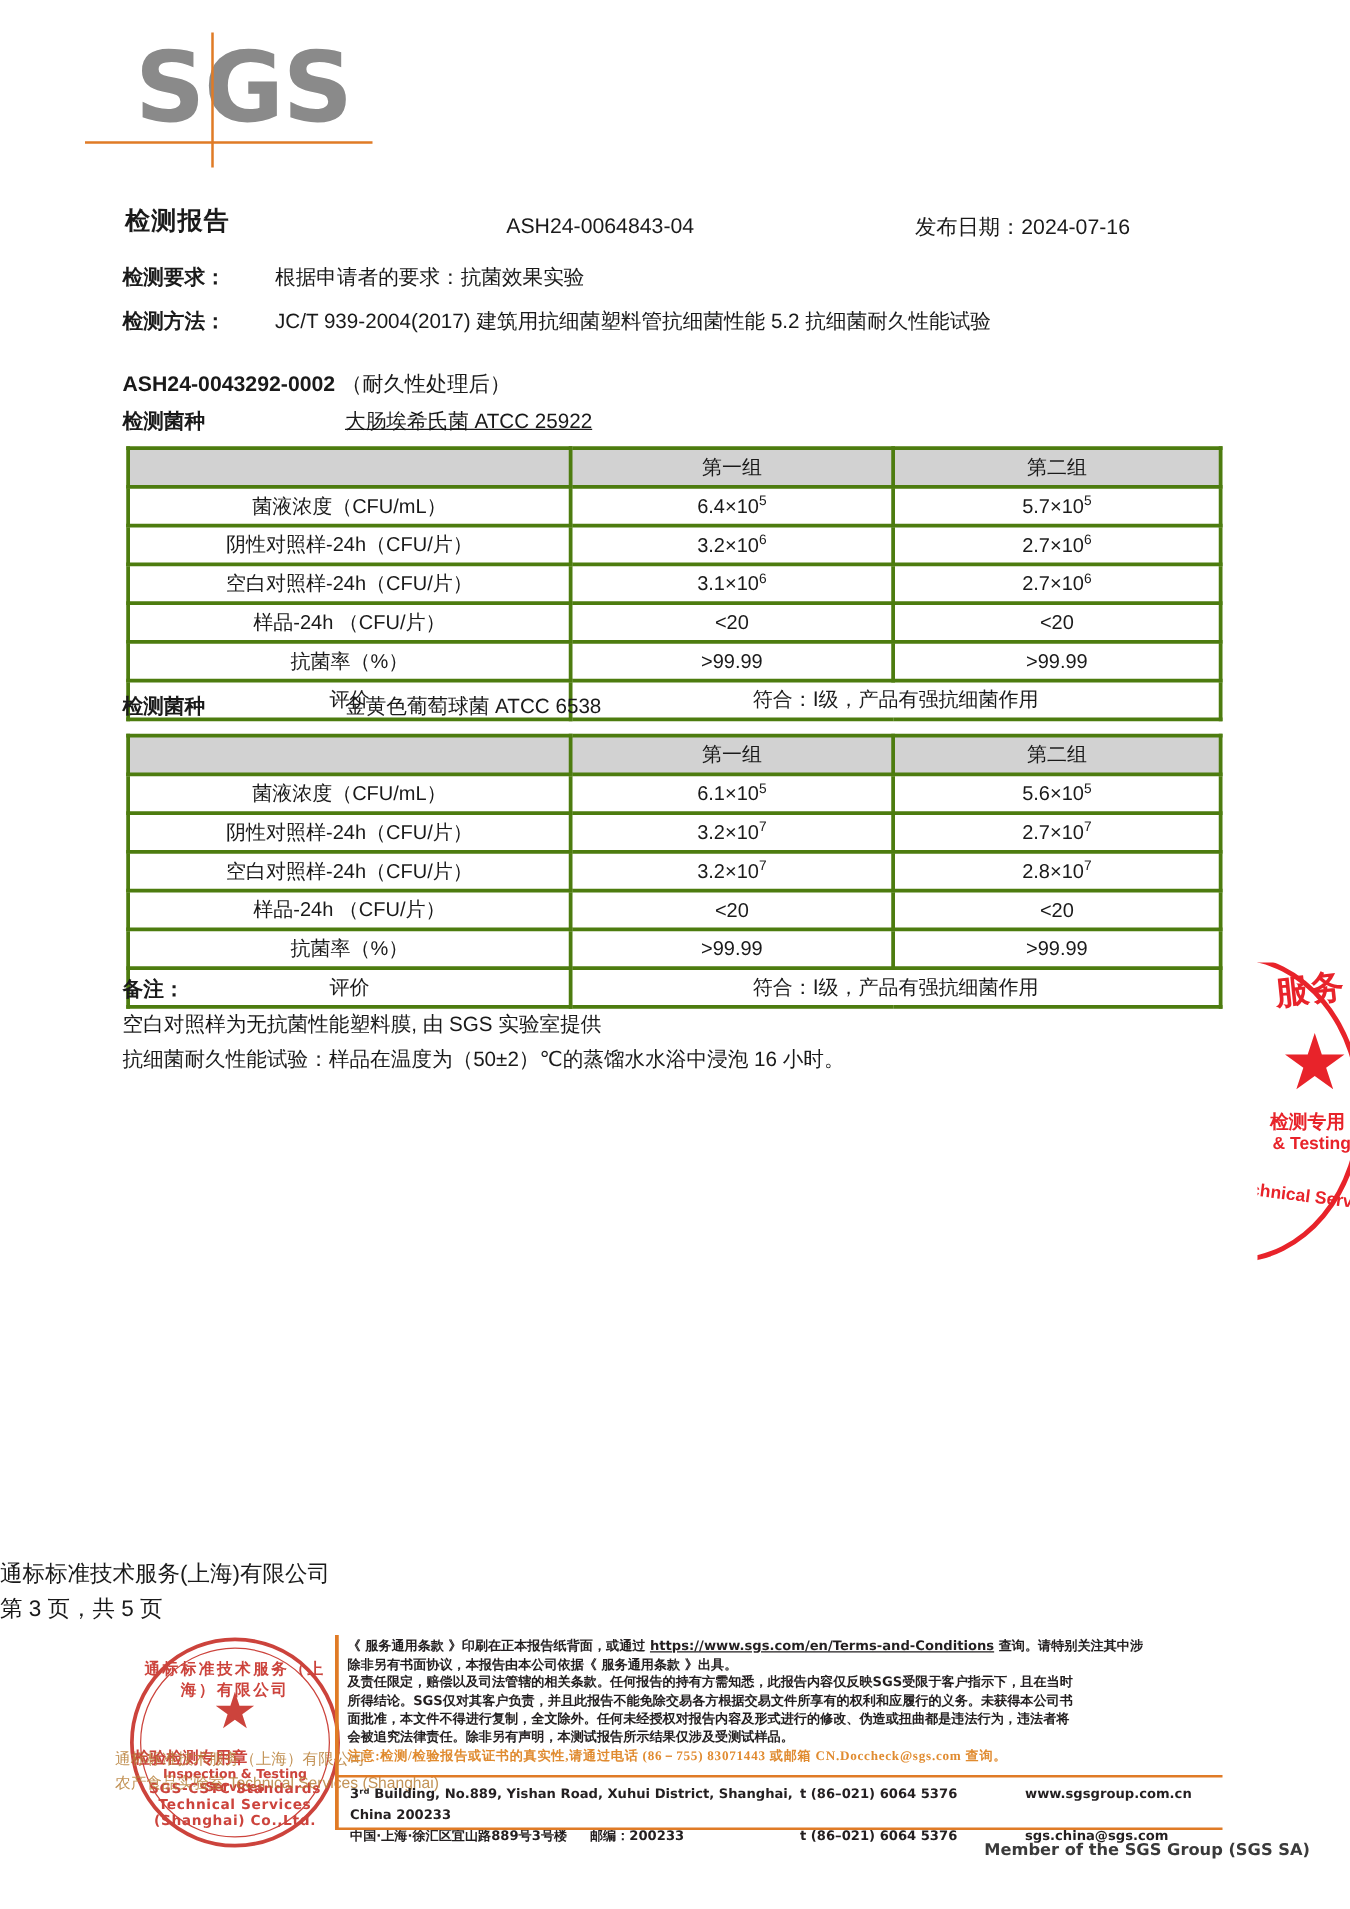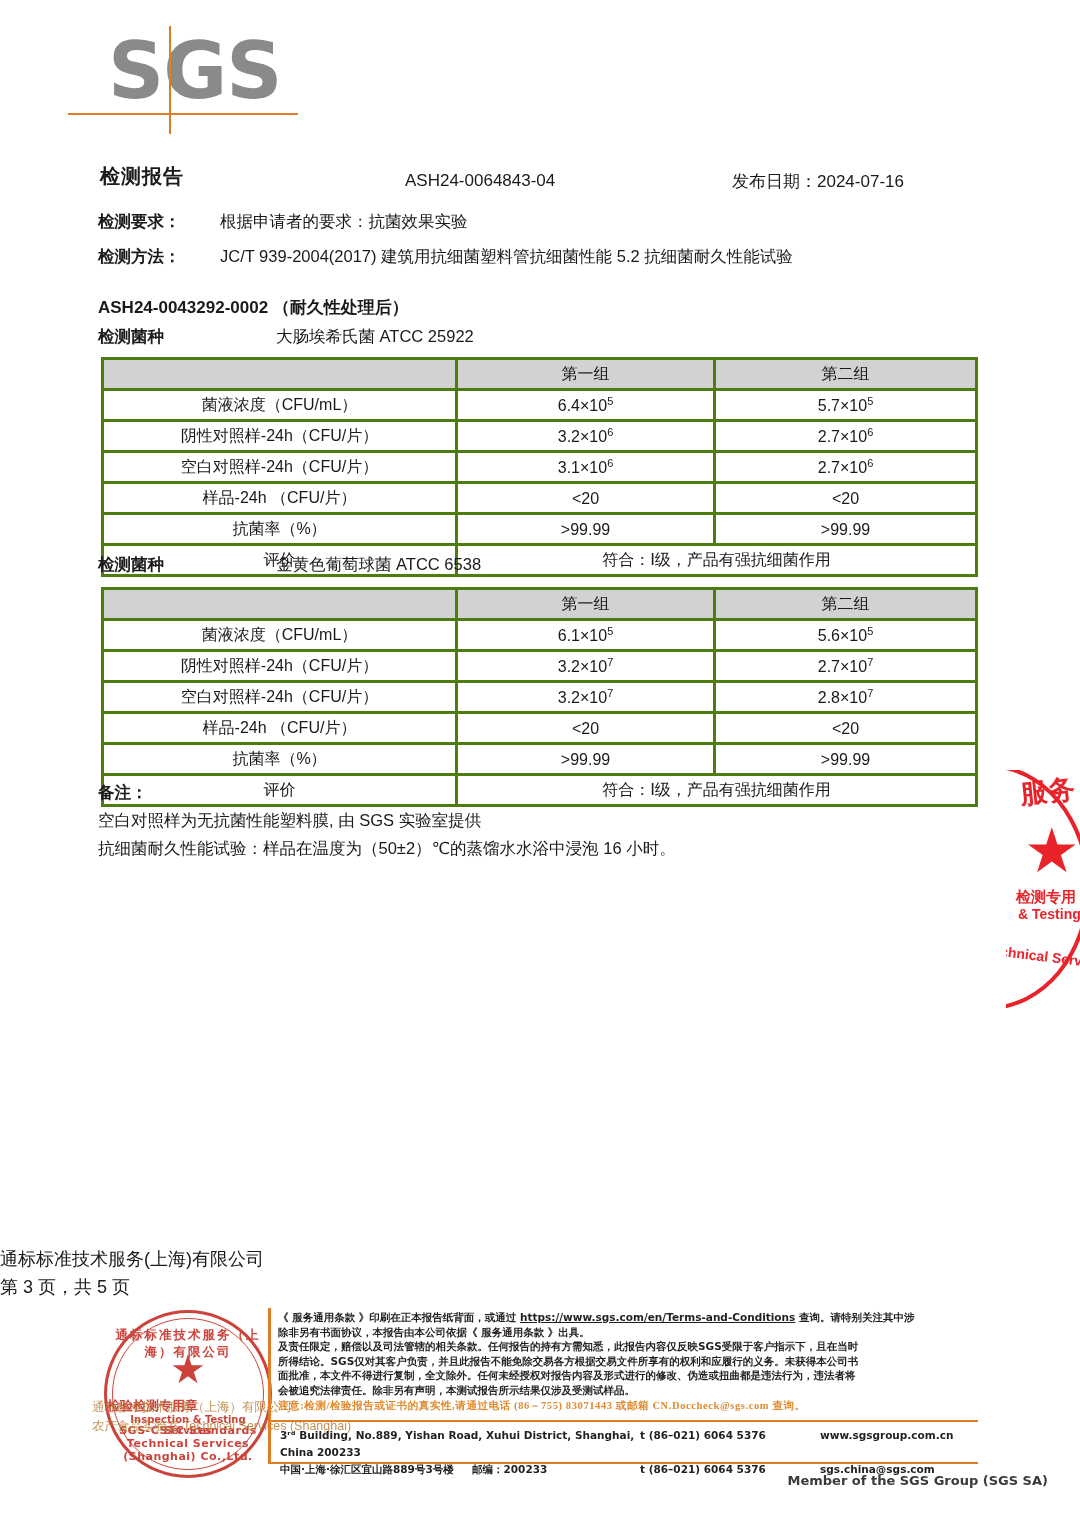--- a/index.html
+++ b/index.html
@@ -95,33 +95,33 @@
   .meta-2 { top: 246px; }
 
   
   .sample-id {
     position: absolute;
     left: 98px;
     top: 296px;
     font-size: 17px;
     font-weight: bold;
   }
-  .sample-id .suffix { font-weight: bold; }
+  .sample-id .suffix { font-weight: normal; }
 
   .strain-line {
     position: absolute;
     left: 98px;
     font-size: 16.5px;
   }
   .strain-label {
     display: inline-block;
     width: 178px;
     font-weight: bold;
   }
-  .strain-1 { top: 326px; }
+  .strain-1 { top: 326px; text-decoration: underline; }
   .strain-2 { top: 554px; }
 
   
   table.result {
     position: absolute;
     left: 101px;
     width: 874px;
     border-collapse: collapse;
     table-layout: fixed;
     font-size: 16px;

